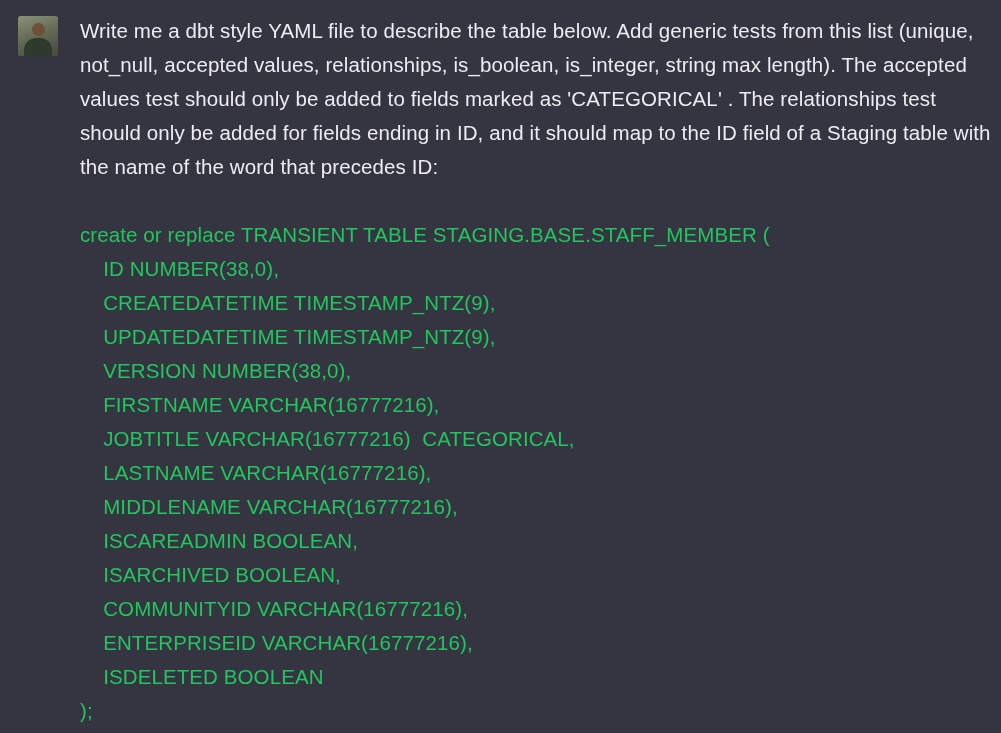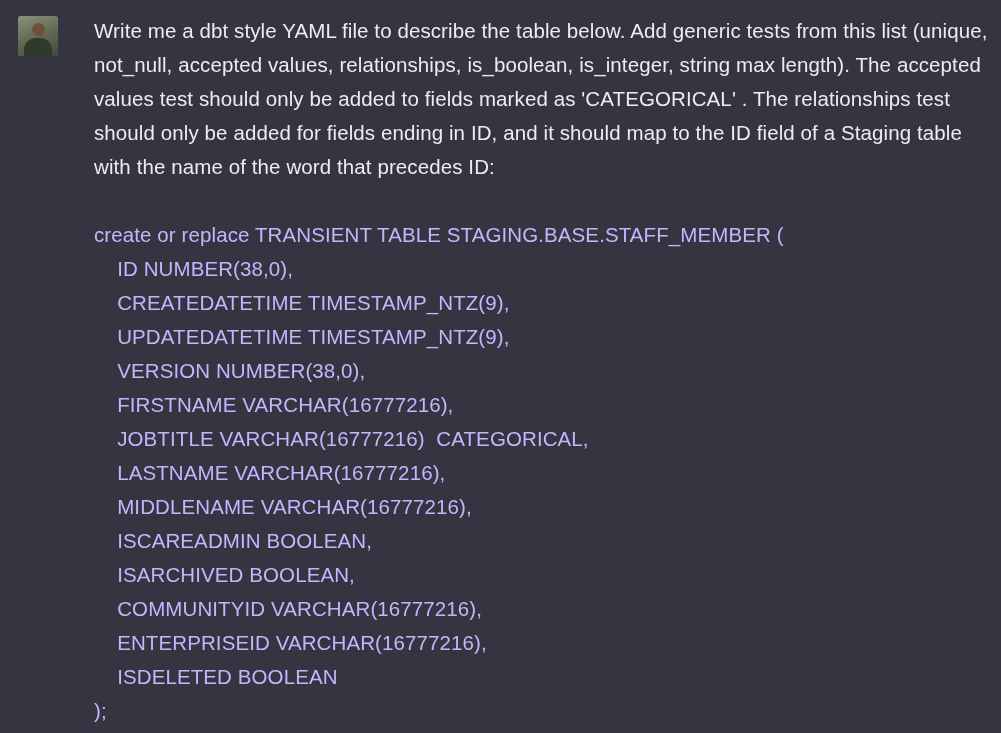--- a/index.html
+++ b/index.html
@@ -54,42 +54,42 @@
     left: 50%;
     bottom: 0;
     width: 28px;
     height: 18px;
     margin-left: -14px;
     border-radius: 12px 12px 0 0;
     background: #2f3a2c;
   }
 
   .message-content {
-    margin-left: 36px;
+    margin-left: 22px;
     flex: 1 1 auto;
     padding-right: 4px;
   }
 
   .prose {
     font-size: 20.5px;
     line-height: 34px;
     color: #ececf1;
     white-space: pre-wrap;
     word-wrap: break-word;
     letter-spacing: 0.1px;
   }
 
   .block-gap {
     height: 34px;
   }
 
   .sql-block {
     font-size: 20.5px;
     line-height: 34px;
-    color: #c4b5fd;
+    color: #22c55e;
     white-space: pre;
     letter-spacing: 0.1px;
   }
 </style>
 </head>
 <body>
 
 <div class="message-row">
 
   <div class="avatar">

